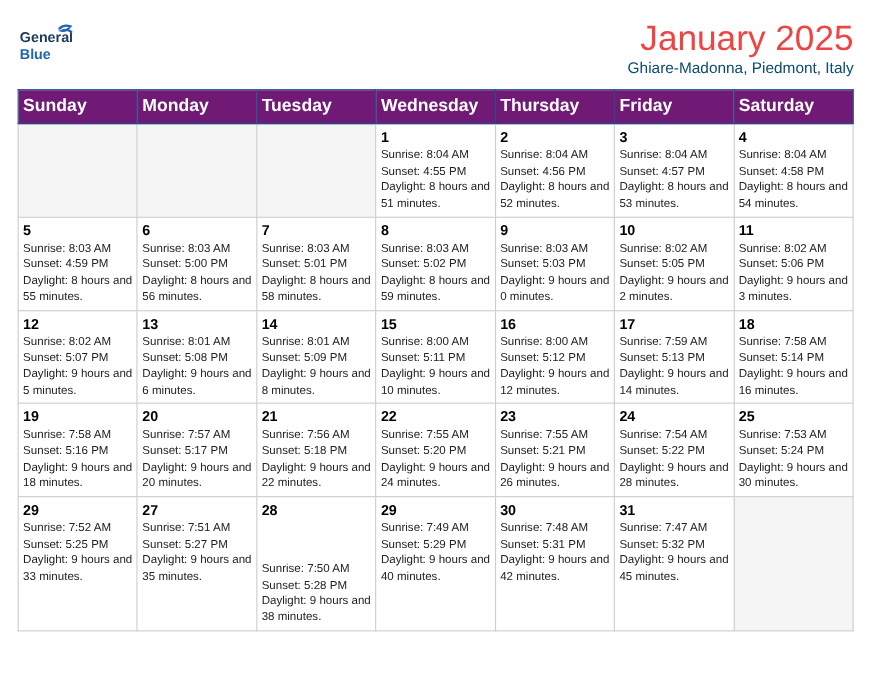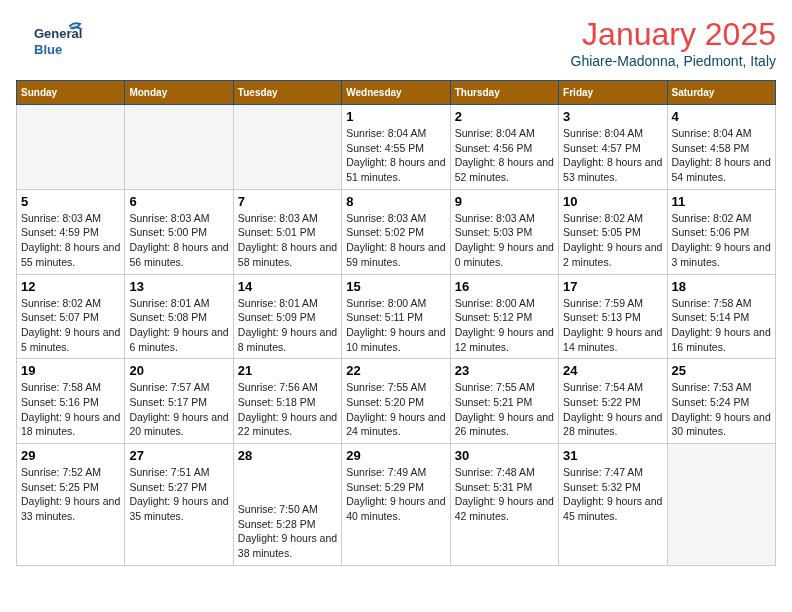--- a/index.html
+++ b/index.html
@@ -13,45 +13,44 @@
     .header {
       display: flex;
       justify-content: space-between;
       align-items: flex-start;
       margin-bottom: 10px;
     }
     .logo {
       display: flex;
       flex-direction: column;
       align-items: flex-end;
-      margin-left: 16px;
     }
     .title-block {
       text-align: right;
     }
     .month-title {
       font-size: 32px;
       font-weight: normal;
       color: #ef4444;
     }
     .location {
       font-size: 14px;
       color: #0c4a6e;
     }
     table {
       width: 100%;
       border-collapse: collapse;
       font-size: 11px;
     }
     th {
-      background-color: #a16207;
+      background-color: #701a75;
       color: #fff;
       padding: 6px 4px;
       text-align: left;
-      font-size: 10px;
+      font-size: 16px;
       border: 1px solid #1a5090;
     }
     td {
       border: 1px solid #ccc;
       vertical-align: top;
       padding: 4px;
       height: 80px;
       width: 108px;
       background: #fff;
     }

